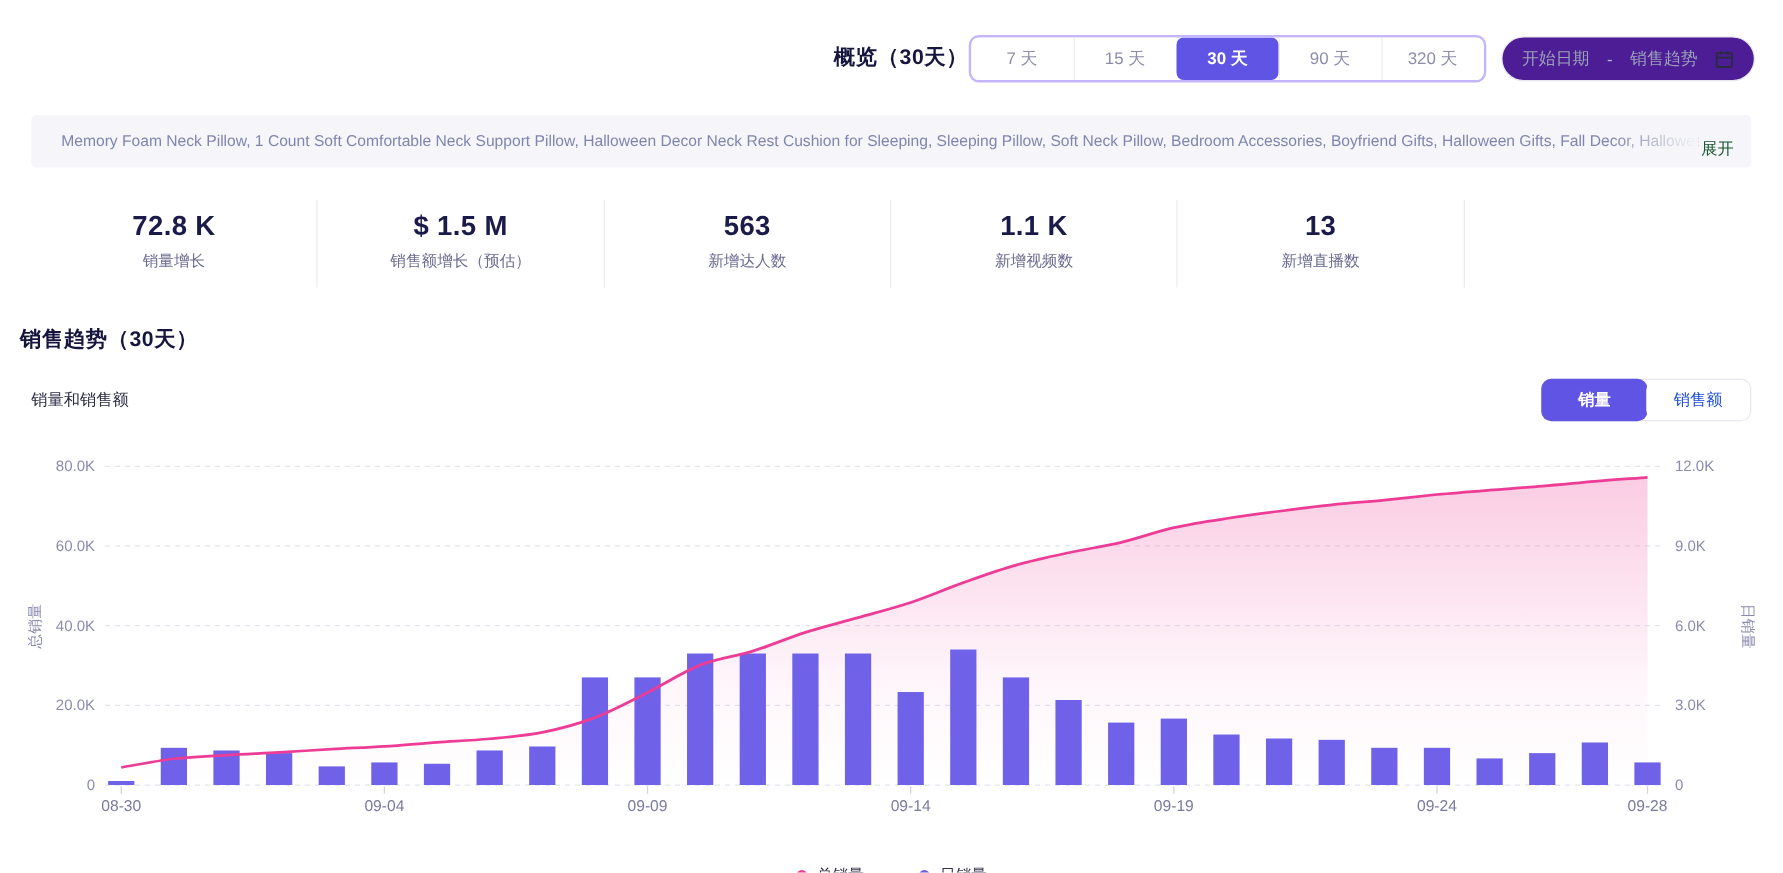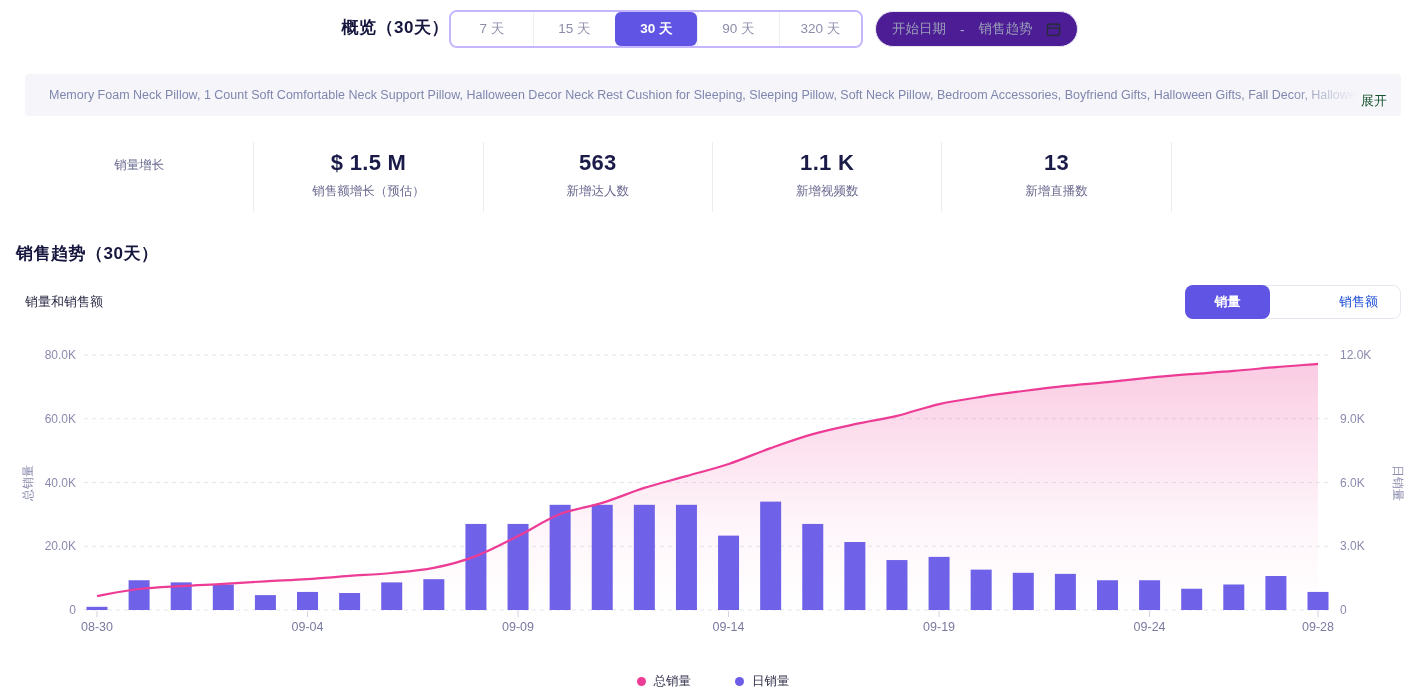--- a/index.html
+++ b/index.html
@@ -1,21 +1,21 @@
 <!DOCTYPE html>
 <html><head>
 <meta charset="utf-8">
 <style>
   * { margin:0; padding:0; box-sizing:border-box; }
   html,body { width:1426px; height:698px; background:#ffffff; overflow:hidden;
               font-family:"Liberation Sans","DejaVu Sans",sans-serif; }
 
   
-  .hdr { display:flex; justify-content:center; align-items:flex-start;
-         padding:10px 22px 0 16px; }
+  .hdr { display:flex; justify-content:flex-end; align-items:flex-start;
+         padding:28px 22px 0 16px; }
   .page-title { font-size:17px; font-weight:bold; color:#15153d; padding-top:6px; letter-spacing:.5px; }
   .hdr-right { display:flex; gap:12px; align-items:center; }
   .seg-group { display:flex; border:2px solid #c4b5fd; border-radius:8px; overflow:hidden; background:#fff; }
   .seg-btn { width:82px; height:34px; background:#fff; border:none; font-size:13.5px;
              color:#8d8dab; cursor:pointer; border-left:1px solid #ededf4;
              display:flex; align-items:center; justify-content:center; }
   .seg-btn:first-child { border-left:none; }
   .seg-btn.active { background:#5f54e3; color:#fff; border-radius:6px; border-left-color:#5f54e3; font-weight:bold; }
   .date-pill { display:flex; align-items:center; gap:14px; height:36px; padding:0 16px;
                border:1px solid #e7e7f0; border-radius:18px; font-size:13.5px; color:#9aa0b8; background:#4c1d95; cursor:pointer;}
@@ -35,21 +35,21 @@
   .stats { margin:26px 25px 0 25px; display:grid; grid-template-columns:repeat(6,1fr); }
   .stat { text-align:center; padding:8px 0 12px 0; border-right:1px solid #ececf3; }
   .stat:last-child { border-right:none; }
   .stat-value { font-size:22px; font-weight:bold; color:#1b1b4a; letter-spacing:.3px; }
   .stat-label { margin-top:7px; font-size:12.5px; color:#6b6b91; }
 
   
   .sec-title { margin:30px 0 16px 16px; font-size:17px; font-weight:bold; color:#15153d; letter-spacing:.5px; }
   .sub-row { margin:20px 25px 0 25px; display:flex; justify-content:space-between; align-items:center; }
   .sub-title { font-size:13px; color:#2b2b45; }
-  .toggle-group { display:flex; border:1px solid #e7e7f0; border-radius:8px; background:#fff;gap:48px; }
+  .toggle-group { display:flex; border:1px solid #e7e7f0; border-radius:8px; background:#fff; }
   .toggle-btn { width:83px; height:32px; border:none; background:#fff; font-size:13px; color:#1d4ed8;
                 cursor:pointer; display:flex; align-items:center; justify-content:center; border-radius:8px; }
   .toggle-btn.active { background:#5f54e3; color:#fff; font-weight:bold; margin:-1px; height:34px; width:85px; }
 
   
   .chart-wrap { margin-top:22px; position:relative; }
   .legend { margin-top:28px; display:flex; justify-content:center; gap:44px; }
   .legend-item { display:flex; align-items:center; gap:8px; font-size:12.5px; color:#33334d; cursor:pointer; }
   .legend-dot { width:9px; height:9px; border-radius:50%; }
 </style>
@@ -82,20 +82,21 @@
   </div>
 </div>
 
 <div class="banner">
   <div class="banner-text">Memory Foam Neck Pillow, 1 Count Soft Comfortable Neck Support Pillow, Halloween Decor Neck Rest Cushion for Sleeping, Sleeping Pillow, Soft Neck Pillow, Bedroom Accessories, Boyfriend Gifts, Halloween Gifts, Fall Decor, Halloween Decoratio</div>
   <div class="banner-expand">展开</div>
 </div>
 
 <div class="stats">
     <div class="stat">
+      <div class="stat-value">72.8 K</div>
       <div class="stat-label">销量增长</div>
     </div>
     <div class="stat">
       <div class="stat-value">$ 1.5 M</div>
       <div class="stat-label">销售额增长（预估）</div>
     </div>
     <div class="stat">
       <div class="stat-value">563</div>
       <div class="stat-label">新增达人数</div>
     </div>

